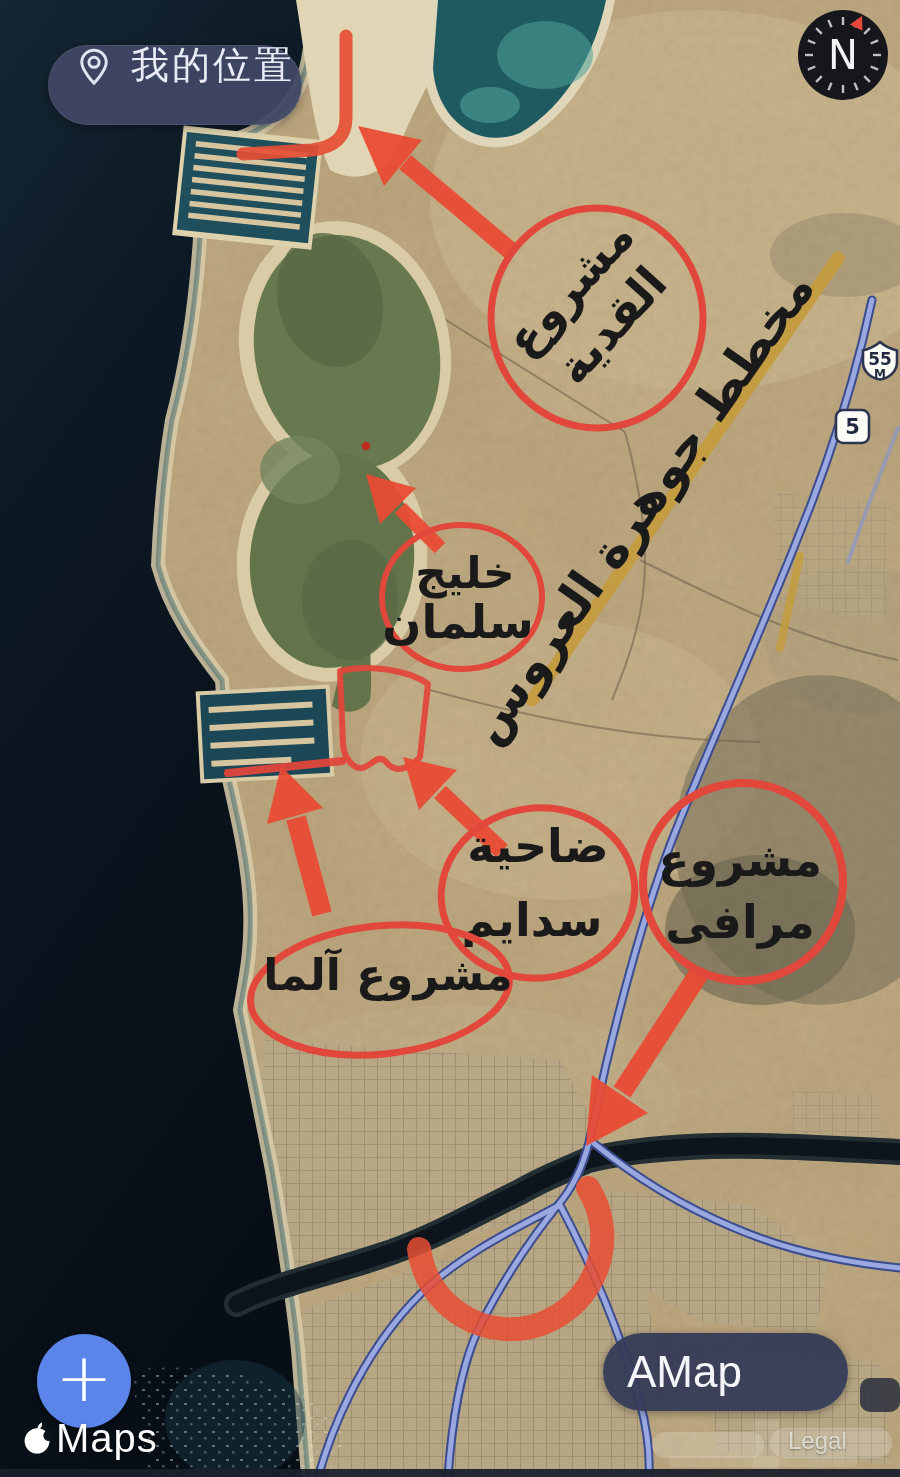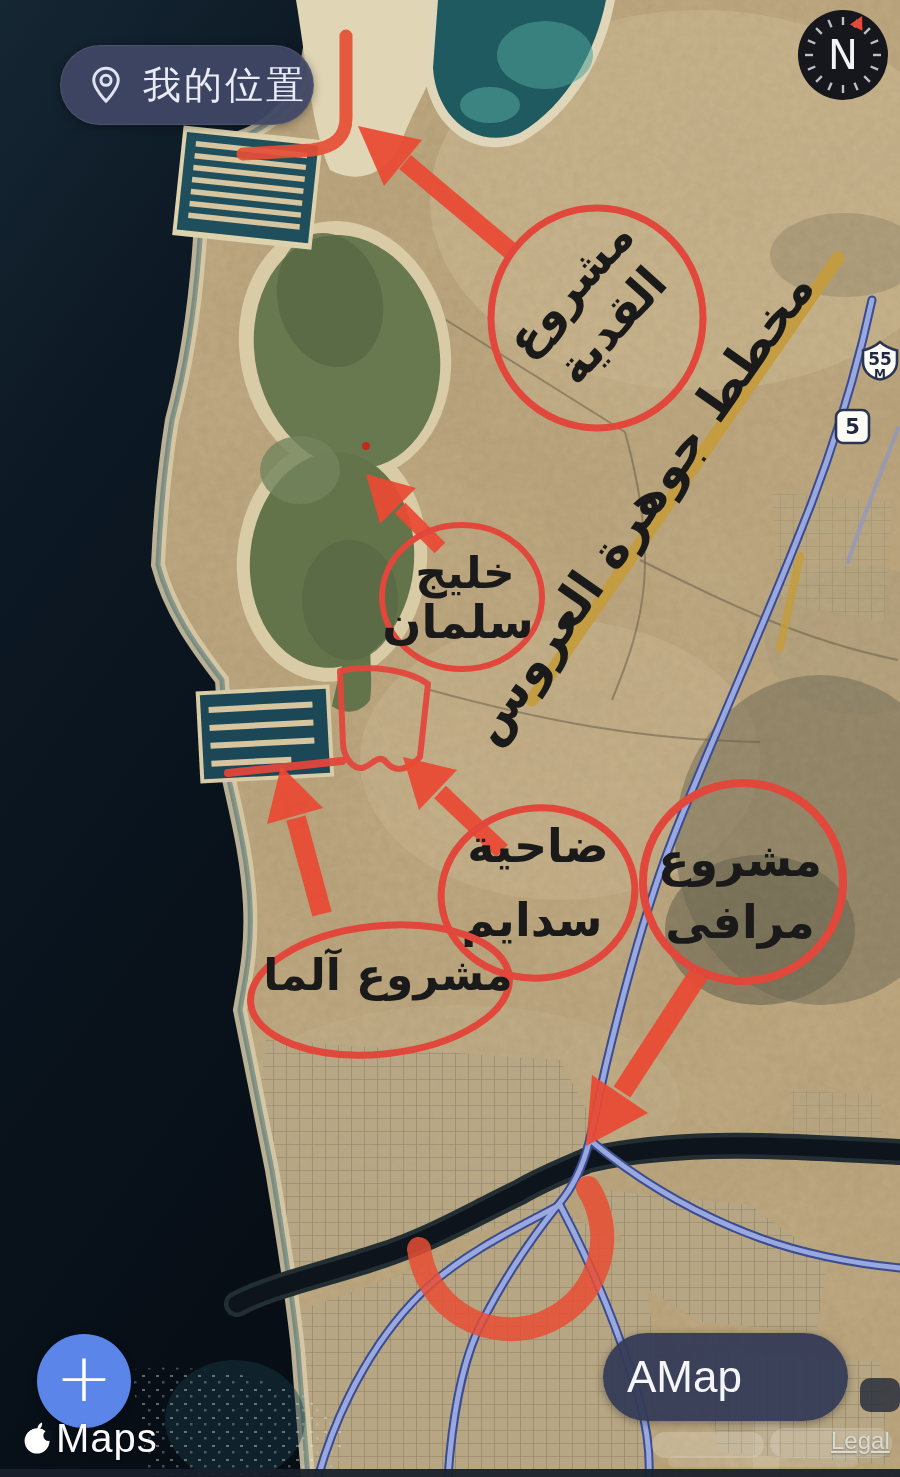--- a/index.html
+++ b/index.html
@@ -1,50 +1,50 @@
 <!DOCTYPE html>
 <html><head>
 <meta charset="utf-8">
 <style>
   html,body{margin:0;padding:0;background:#000;}
   .screen{position:relative;width:900px;height:1477px;overflow:hidden;background:#0b131c;
           font-family:"Liberation Sans",sans-serif;}
   .screen svg.map{position:absolute;left:0;top:0;z-index:0;}
   .overlay{position:absolute;z-index:5;}
 
-  .pill-mylocation{left:60px;top:45px;width:254px;height:80px;border-radius:40px;
+  .pill-mylocation{left:48px;top:45px;width:254px;height:80px;border-radius:40px;
     background:rgba(64,71,100,.95);border:1px solid rgba(255,255,255,.08);
-    display:flex;align-items:center;gap:16px;padding-left:24px;box-sizing:border-box;
+    display:flex;gap:16px;padding-left:24px;box-sizing:border-box;
     box-shadow:0 2px 10px rgba(0,0,0,.35);}
   .pill-mylocation .label{font:500 38px/1 "DejaVu Sans",sans-serif;color:#e9ecf6;letter-spacing:3px;}
 
   .compass{left:797px;top:9px;width:92px;height:92px;}
   .compass .n{position:absolute;inset:0;display:flex;align-items:center;justify-content:center;
     font:500 40px/1 "DejaVu Sans",sans-serif;color:#f4f4f6;}
 
   .zoom-btn{left:37px;top:1334px;width:94px;height:94px;border-radius:50%;background:#5b85e9;
     display:flex;align-items:center;justify-content:center;color:#fff;
     font:100 68px/1 "DejaVu Sans",sans-serif;box-shadow:0 2px 10px rgba(0,0,0,.3);}
   .zoom-btn span{transform:translateY(-3px);}
 
   .maps-brand{left:22px;top:1418px;display:flex;align-items:center;gap:4px;color:#fbfbfd;}
   .maps-brand .word{font:500 40px/1 "Liberation Sans",sans-serif;letter-spacing:1px;
     text-shadow:0 1px 3px rgba(0,0,0,.5);}
 
-  .amap-pill{left:603px;top:1333px;width:245px;height:88px;border-radius:46px;
+  .amap-pill{left:603px;top:1333px;width:245px;height:78px;border-radius:46px;
     background:rgba(52,59,86,.95);display:flex;align-items:center;justify-content:space-between;
     padding:0 7px 0 24px;box-sizing:border-box;box-shadow:0 2px 10px rgba(0,0,0,.35);}
   .amap-pill .amap-label{font:400 44px/1 "Liberation Sans",sans-serif;color:#f5f6fa;}
   .threed-btn{position:relative;width:78px;height:78px;border-radius:50%;background:rgba(36,42,64,.9);}
   .threed-btn svg{position:absolute;left:0;top:0;}
   .threed-btn .td{position:absolute;inset:0;display:flex;align-items:center;justify-content:center;
     font:700 26px/1 "DejaVu Sans",sans-serif;color:#9cb2f0;letter-spacing:1px;}
 
   .legal{left:788px;top:1429px;font:400 24px/1 "Liberation Sans",sans-serif;
-    color:rgba(234,234,228,.82);text-decoration:underline;text-shadow:0 1px 2px rgba(60,60,50,.5);margin-left:43px;}
+    color:rgba(234,234,228,.82);text-shadow:0 1px 2px rgba(60,60,50,.5);}
 </style>
 </head>
 <body>
 
 <div class="screen">
 
   <svg class="map" width="900" height="1477" viewBox="0 0 900 1477">
     <defs>
       <linearGradient id="sea" x1="0" y1="0" x2="0.3" y2="1">
         <stop offset="0" stop-color="#152733"></stop>

